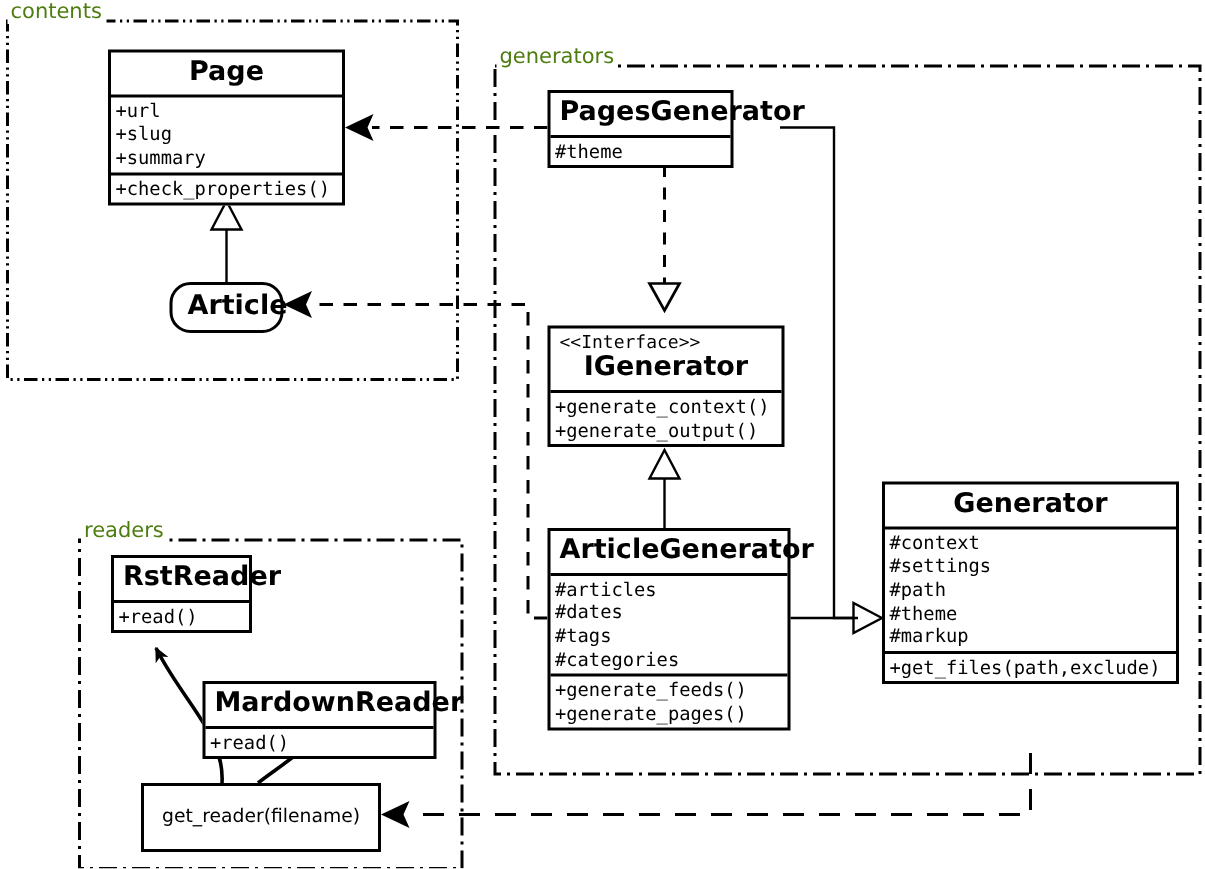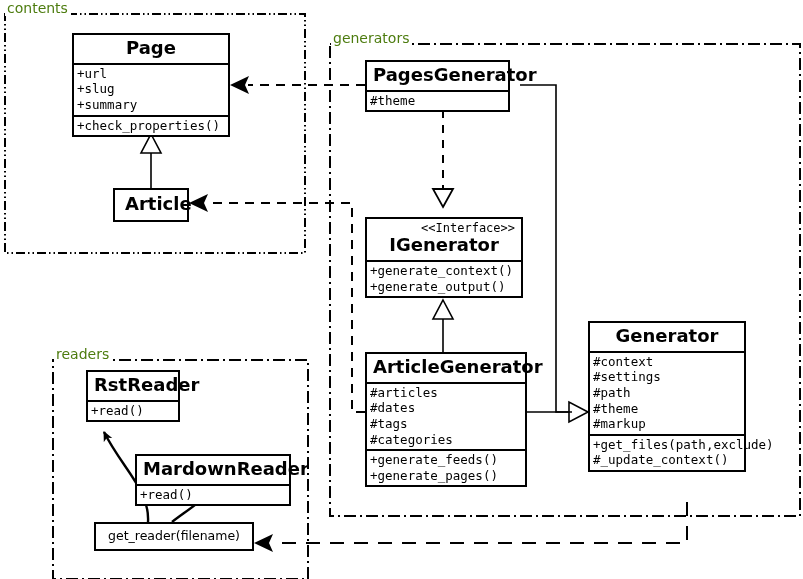--- a/index.html
+++ b/index.html
@@ -34,21 +34,21 @@
     text-align: center;
     font-weight: bold;
     font-size: 18px;
     font-family: "DejaVu Sans", sans-serif;
     color: #000000;
     padding: 3px 6px 4px 6px;
     line-height: 1.15;
     white-space: nowrap;
   }
   .uml-stereotype {
-    text-align: right;
+    text-align: left;
     font-weight: normal;
     font-size: 12px;
     font-family: "DejaVu Sans Mono", monospace;
     color: #000000;
     padding: 3px 6px 0 6px;
     line-height: 1.1;
     white-space: nowrap;
   }
   .uml-divider {
     border-top: 2px solid #000000;
@@ -175,25 +175,25 @@
     <div class="uml-compartment uml-divider">
       <div class="uml-member">+url</div>
       <div class="uml-member">+slug</div>
       <div class="uml-member">+summary</div>
     </div>
     <div class="uml-compartment uml-divider">
       <div class="uml-member">+check_properties()</div>
     </div>
   </div>
 
-  <div class="uml-class uml-title-only" style="left:113px; top:188px; width:76px;">
+  <div class="uml-class uml-title-only" style="left:113px; top:188px; width:76px;border-radius:14px;">
     <div class="uml-name">Article</div>
   </div>
 
-  <div class="uml-class" style="left:365px; top:60px; width:145px;">
+  <div class="uml-class" style="left:365px; top:60px; width:124px;">
     <div class="uml-name">PagesGenerator</div>
     <div class="uml-compartment uml-divider">
       <div class="uml-member">#theme</div>
     </div>
   </div>
 
   <div class="uml-class" style="left:365px; top:217px; width:158px;">
     <div class="uml-stereotype">&lt;&lt;Interface&gt;&gt;</div>
     <div class="uml-name" style="padding-top:0;">IGenerator</div>
     <div class="uml-compartment uml-divider">
@@ -209,46 +209,45 @@
       <div class="uml-member">#dates</div>
       <div class="uml-member">#tags</div>
       <div class="uml-member">#categories</div>
     </div>
     <div class="uml-compartment uml-divider">
       <div class="uml-member">+generate_feeds()</div>
       <div class="uml-member">+generate_pages()</div>
     </div>
   </div>
 
-  <div class="uml-class" style="left:588px; top:321px; width:158px;">
+  <div class="uml-class" style="left:588px; top:321px; width:198px;">
     <div class="uml-name">Generator</div>
     <div class="uml-compartment uml-divider">
       <div class="uml-member">#context</div>
       <div class="uml-member">#settings</div>
       <div class="uml-member">#path</div>
       <div class="uml-member">#theme</div>
       <div class="uml-member">#markup</div>
     </div>
     <div class="uml-compartment uml-divider">
       <div class="uml-member">+get_files(path,exclude)</div>
-      <div class="uml-member">#_update_context()</div>
-    </div>
-  </div>
-
-  <div class="uml-class" style="left:74px; top:370px; width:94px;margin-left:12px;">
+    </div>
+  </div>
+
+  <div class="uml-class" style="left:74px; top:370px; width:94px;">
     <div class="uml-name">RstReader</div>
     <div class="uml-compartment uml-divider">
       <div class="uml-member">+read()</div>
     </div>
   </div>
 
   <div class="uml-class" style="left:135px; top:454px; width:156px;">
     <div class="uml-name">MardownReader</div>
     <div class="uml-compartment uml-divider">
       <div class="uml-member">+read()</div>
     </div>
   </div>
 
-  <div class="uml-class uml-simple" style="left:94px; top:522px; width:160px; height:29px;">
+  <div class="uml-class uml-simple" style="left:94px; top:522px; width:160px; height:46px;">
     <div class="uml-name">get_reader(filename)</div>
   </div>
 
 </div>
 
 </body></html>

